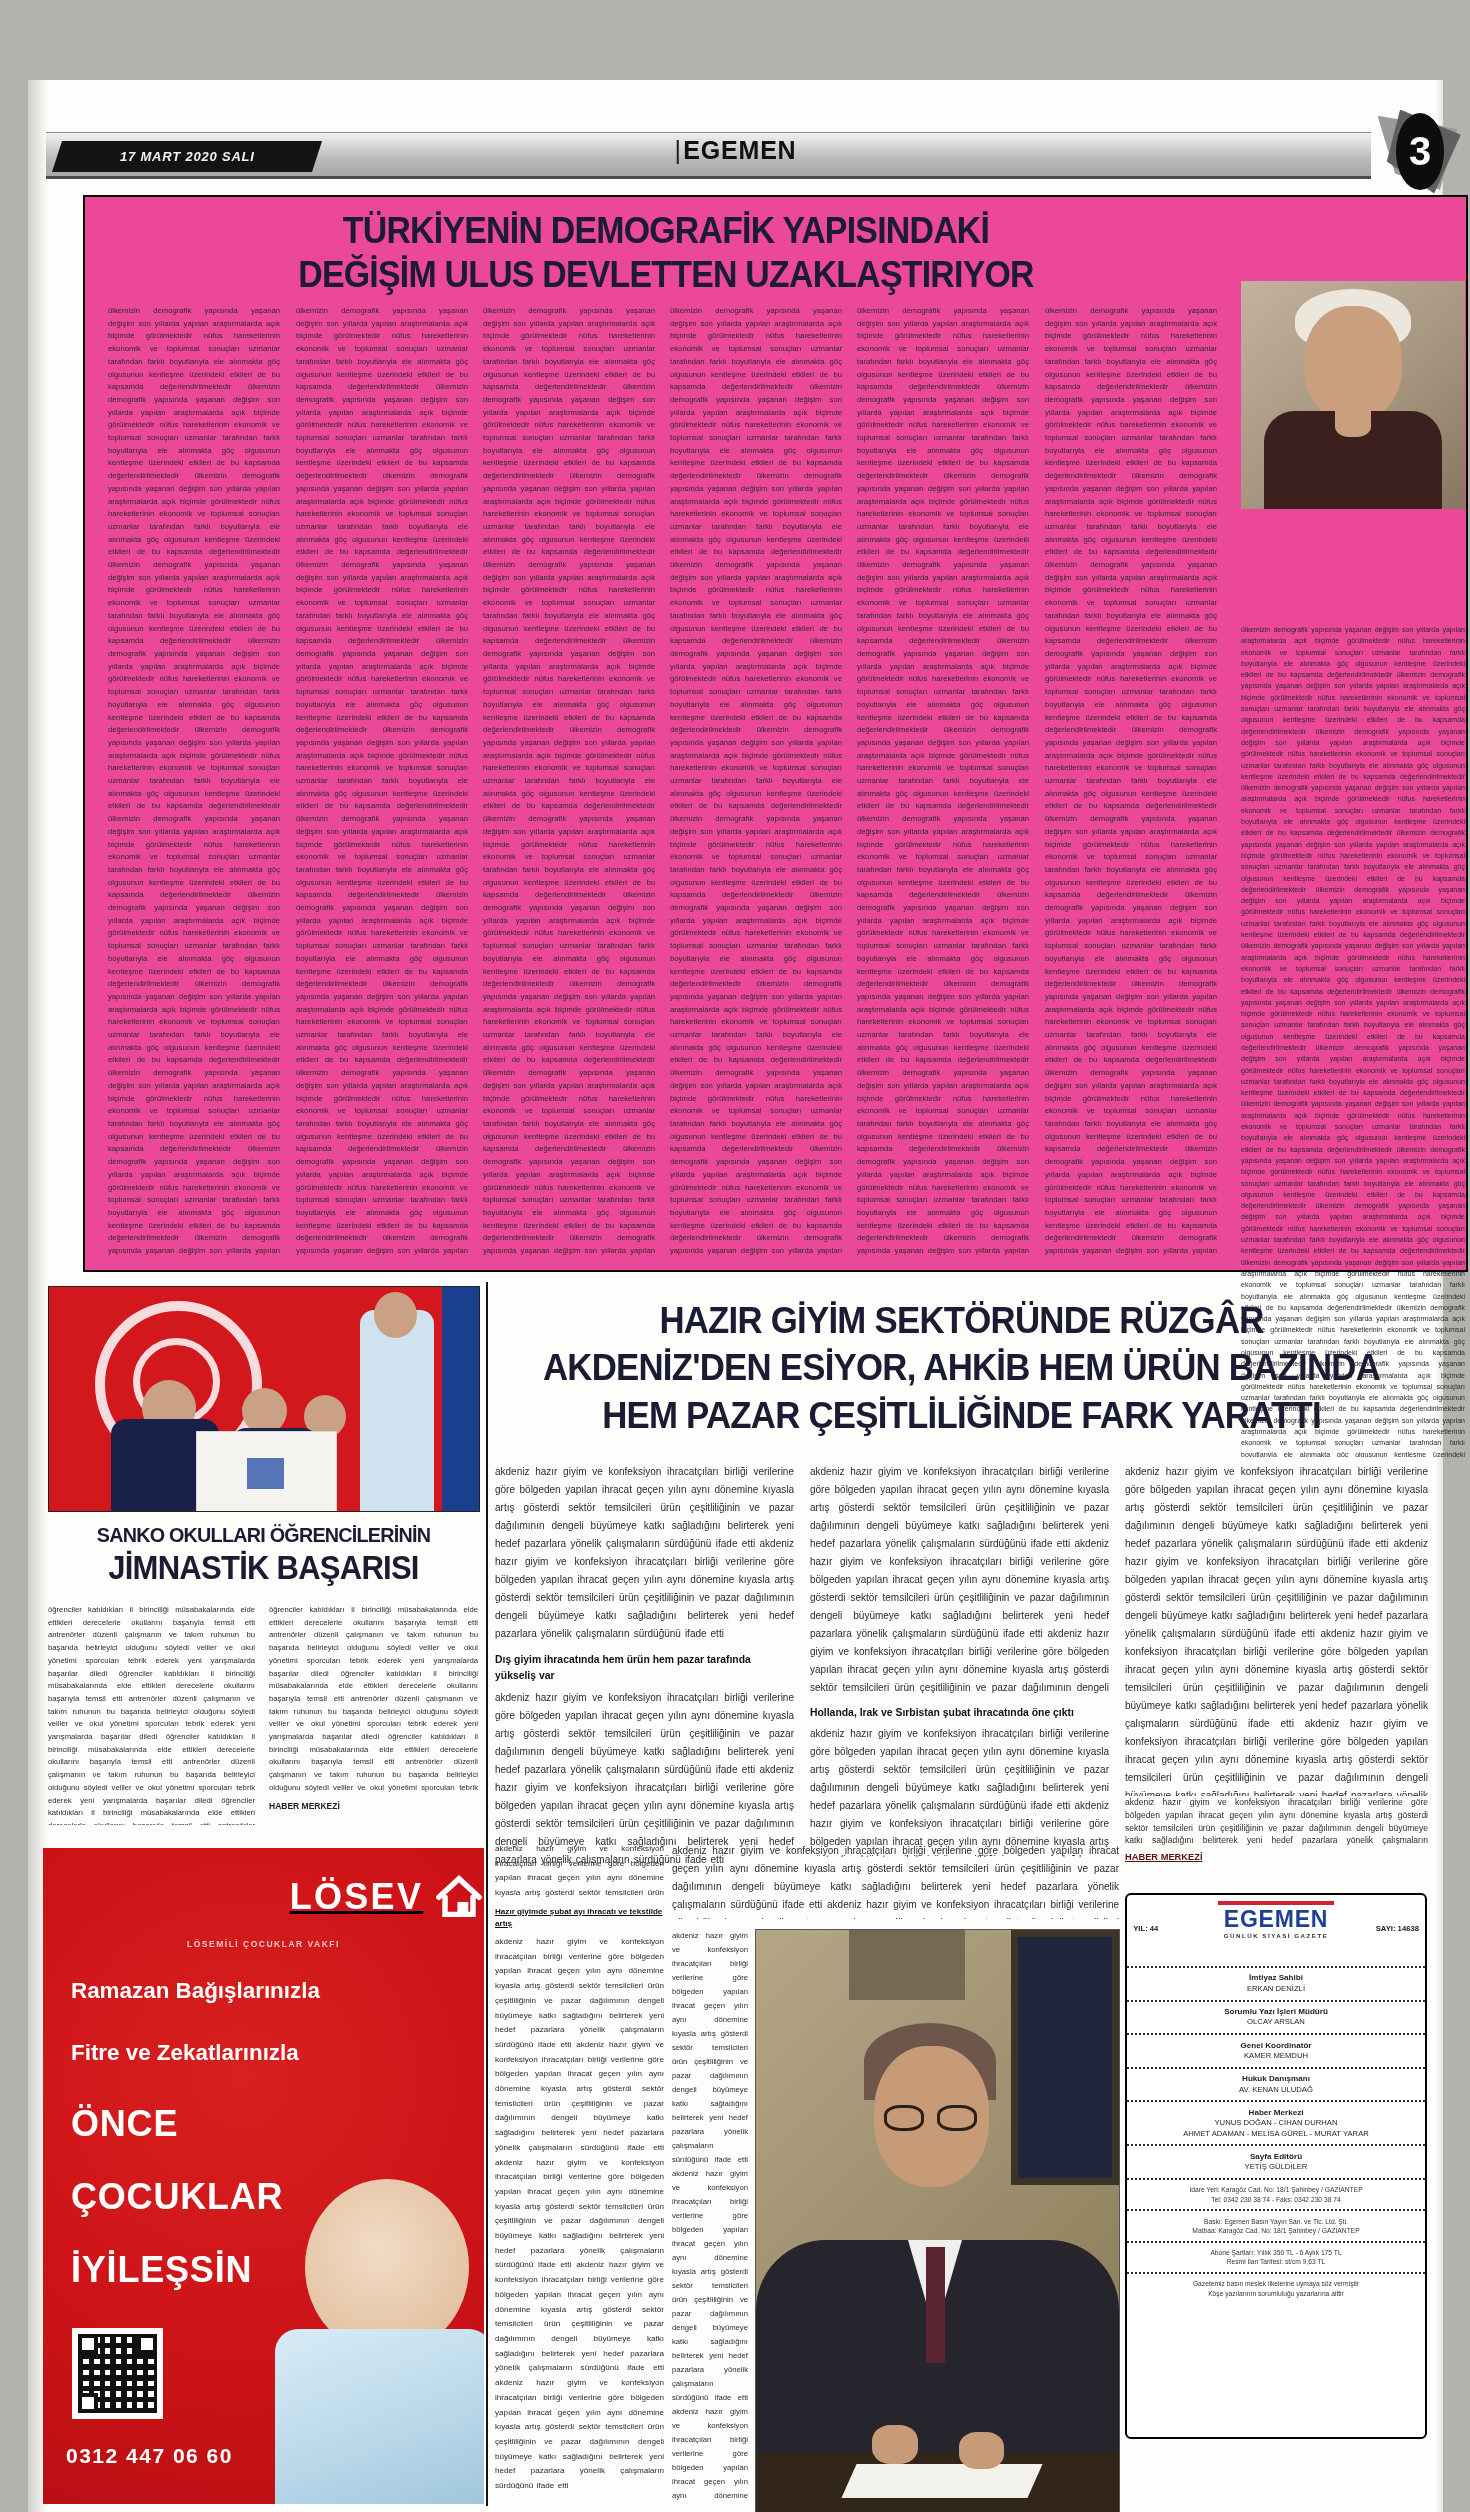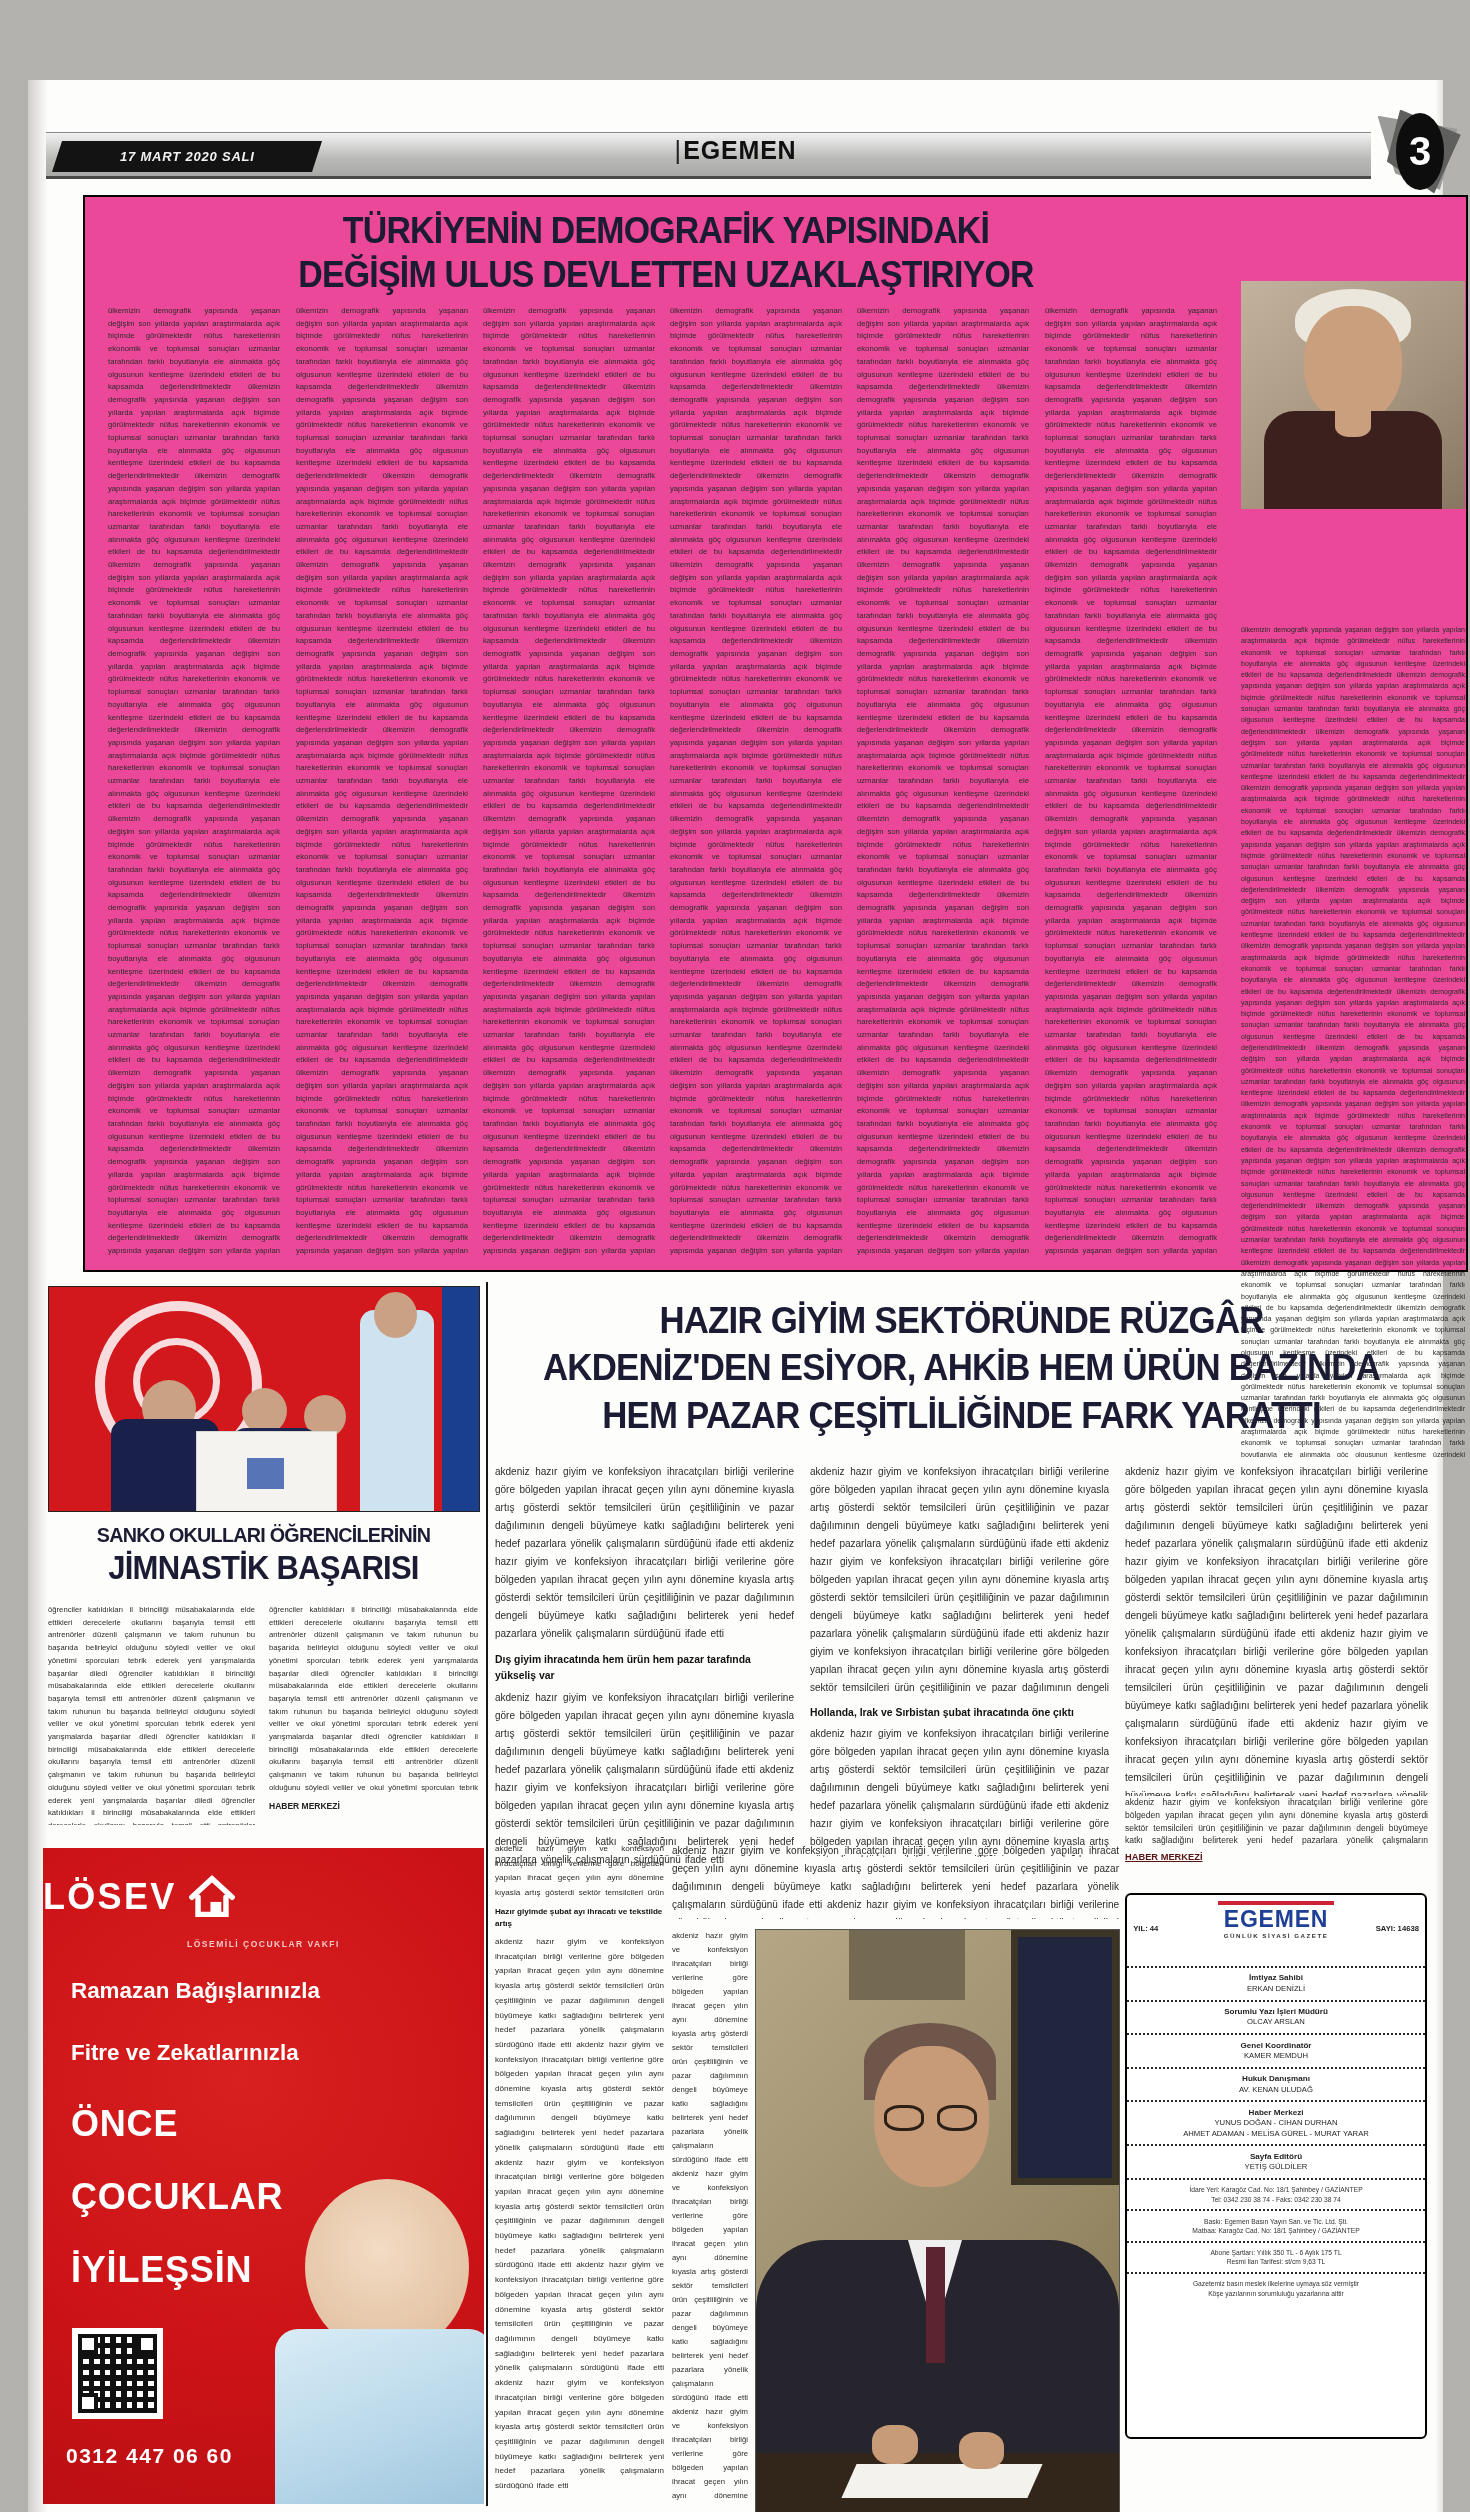--- a/index.html
+++ b/index.html
@@ -35,21 +35,21 @@
   
   .greek{text-align:justify;color:#2b2b2b;overflow:hidden;filter:blur(0.3px);
          word-spacing:1.2px;}
   .g10{font-size:7.7px;line-height:12.7px;}
   .g9{font-size:7px;line-height:11.3px;}
   .g13{font-size:10px;line-height:18px;}
   .g105{font-size:8.1px;line-height:14.7px;}
   .g11{font-size:8.5px;line-height:12.8px;}
   .gstrip{font-size:7.7px;line-height:14px;word-break:break-word;}
   .subhead{font-weight:800;color:#111;font-size:10.4px;line-height:16.3px;padding:4.6px 0;}
-  .subhead.small{font-size:8.1px;line-height:12.4px;}
+  .subhead.small{font-size:8.1px;line-height:12.4px;text-decoration:underline;}
   .byline{font-weight:800;color:#571212;font-size:9.3px;text-decoration:underline;padding-top:4.6px;}
   
   #authcap{background:#0c0c0c;text-align:center;padding-top:12.4px;}
   #authcap div{color:#efe3c4;font-weight:800;font-size:13px;line-height:19.3px;letter-spacing:0.4px;}
   #authcap div:last-child{font-size:10.8px;color:#f5f0e2;}
   
   #kunye{border:2.3px solid #000;background:#fff;overflow:hidden;}
   #khead{position:relative;height:71px;border-bottom:2.3px dotted #2a2a2a;}
   #khead .cell{position:absolute;top:29px;font-size:7.7px;font-weight:800;color:#222;}
   #klogo{position:absolute;left:0;right:0;top:6.2px;text-align:center;}
@@ -57,21 +57,21 @@
   #klogo .name{font-size:23px;font-weight:800;color:#1e3f94;letter-spacing:0.8px;line-height:25px;}
   #klogo .sub{font-size:6.2px;letter-spacing:1.5px;color:#333;font-weight:bold;}
   .k-row{border-top:2.3px dotted #2a2a2a;padding:5.4px 4.6px;}
   .k-row:first-child{border-top:none;}
   .k-line{font-size:7.7px;line-height:10.4px;text-align:center;color:#1e1e1e;}
   .k-line.b{font-weight:800;font-size:8.1px;}
   .k-line.s{font-size:6.7px;line-height:9.3px;color:#333;}
   
   #losev{background:radial-gradient(circle at 45% 35%,#d8201f 0,#cd1317 55%,#b80f13 100%);overflow:hidden;}
   #losev .logo-row{position:absolute;left:0;top:26px;width:100%;display:flex;
-                   align-items:center;justify-content:flex-start;gap:10.8px;}
+                   align-items:center;justify-content:flex-end;gap:10.8px;text-decoration:underline;}
   #losev .logo-txt{color:#fff;font-weight:800;font-size:36px;letter-spacing:2.3px;}
   #losev .tagline{position:absolute;left:0;top:91px;width:100%;text-align:center;
                   color:#f3c7c7;font-size:8.5px;letter-spacing:1.5px;font-weight:bold;}
   .adline{position:absolute;left:28px;color:#fff;font-weight:800;}
   #losev .big{font-size:36px;letter-spacing:0.8px;}
   #losev .med{font-size:22.4px;}
   #qr{position:absolute;left:29px;top:480px;width:91px;height:91px;background:#fff;padding:6.2px;box-sizing:border-box;}
   #qr .pat{width:100%;height:100%;
      background:
        repeating-linear-gradient(0deg,#111 0 5.4px,rgba(255,255,255,0) 5.4px 10.8px),

